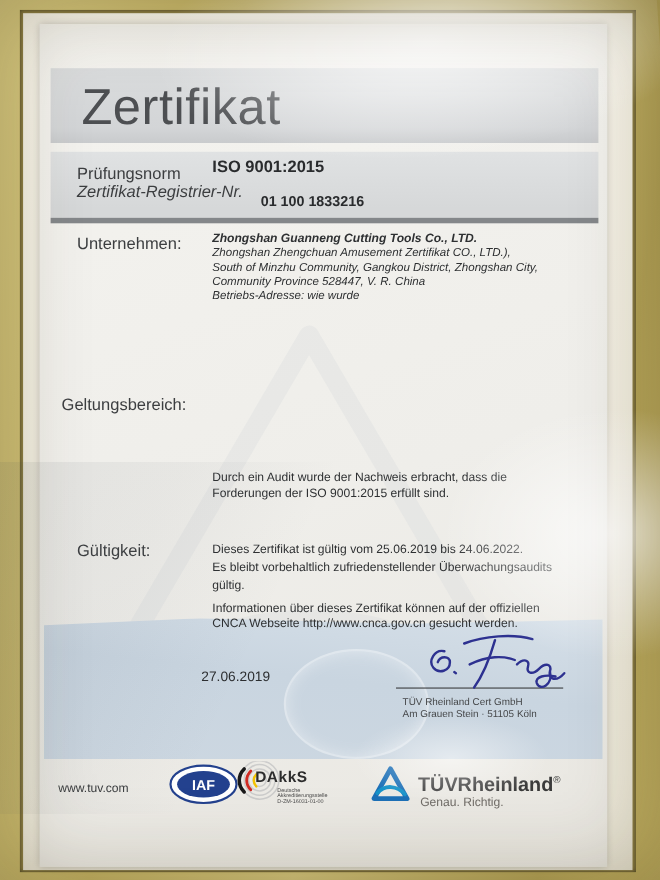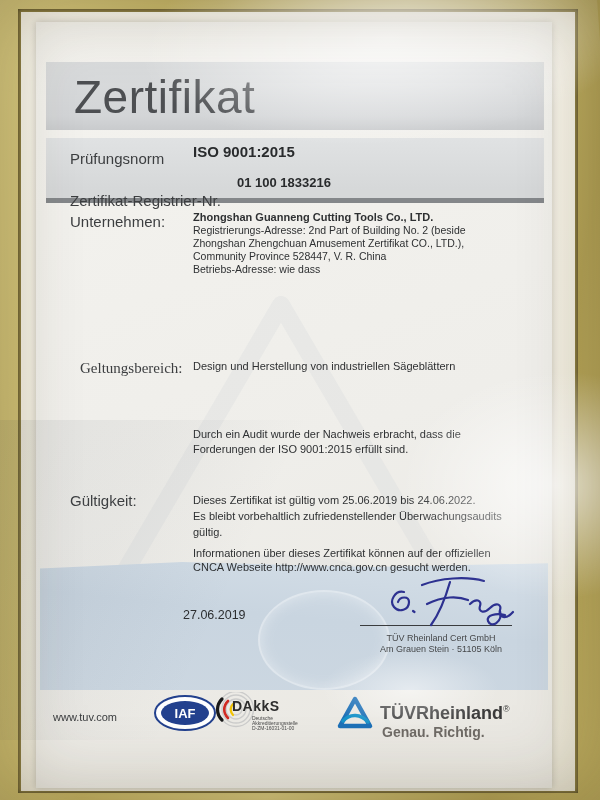--- a/index.html
+++ b/index.html
@@ -27,65 +27,65 @@
   .title-band{left:10px;top:40px;width:498px;height:68px;
     background:linear-gradient(180deg,#dadcdd 0%,#d3d5d7 80%,#c9cbcd 100%);z-index:1;}
   .title{left:38px;top:48px;font-size:46px;color:#4d4f52;letter-spacing:.5px;z-index:2;}
   .meta-band{left:10px;top:116px;width:498px;height:60px;
     background:linear-gradient(180deg,#e0e2e3 0%,#d6d8d9 85%);
     border-bottom:5px solid #84878a;z-index:1;}
 
   .lbl{font-size:15px;color:#3c3e40;z-index:2;}
   .l-pruefung{left:34px;top:128px;}
   .v-pruefung{left:157px;top:121px;font-size:15px;font-weight:bold;color:#292b2d;z-index:2;}
-  .l-reg{left:34px;top:170px;}
+  .l-reg{left:34px;top:144px;font-style:italic;}
   .v-reg{left:157px;top:153px;font-size:13px;font-weight:bold;color:#292b2d;z-index:2;margin-left:44px;}
 
   
   .txt{font-size:11px;color:#2e3032;z-index:2;}
   .l-company{left:34px;top:191px;}
   .company-block{left:157px;top:189px;width:345px;font-size:10.5px;line-height:13px;color:#2e3032;z-index:2;}
-  .company-block *{position:static;display:block;}
+  .company-block *{position:static;display:block;font-style:italic;}
   .company-name{font-weight:bold;font-size:11px;}
-  .l-scope{left:44px;top:338px;font-family:Liberation Serif, serif;}
+  .l-scope{left:20px;top:338px;}
   .v-scope{left:157px;top:338px;}
   .audit{left:157px;top:405px;line-height:15px;width:340px;}
   .audit *{position:static;display:block;}
   .l-valid{left:34px;top:470px;}
   .validity{left:157px;top:470px;line-height:16px;width:350px;}
   .validity *{position:static;display:block;}
   .info{left:157px;top:524px;line-height:14px;width:350px;z-index:3;}
   .info *{position:static;display:block;}
 
   
   .blue-band{left:4px;top:540px;width:508px;height:128px;z-index:1;
     background:linear-gradient(186deg,#d5dfe8 0%,#c9d5e0 45%,#ccd7e1 100%);
     clip-path:polygon(0 5%,28% 0,65% 4%,100% 1%,100% 100%,0 100%);}
   .date{left:147px;top:586px;font-size:12.5px;color:#2c2e30;z-index:3;}
   .sig-svg{left:350px;top:548px;z-index:4;}
   .sig-line{left:324px;top:602px;width:152px;height:1px;border-bottom:1.5px solid #3a3c3e;z-index:3;}
-  .issuer{left:330px;top:611px;width:150px;text-align:center;font-size:9px;line-height:11px;
+  .issuer{left:330px;top:611px;width:150px;font-size:9px;line-height:11px;
     color:#46484a;z-index:3;}
   .issuer *{position:static;display:block;}
 
   
   .site{left:17px;top:689px;font-size:11px;color:#3a3c3e;z-index:2;}
   .iaf-svg{left:117px;top:672px;z-index:2;}
   .dakks{left:176px;top:670px;width:120px;height:50px;z-index:2;}
   .dakks-svg{left:0;top:0;}
   .dakks-name{left:20px;top:6px;font-size:14px;font-weight:bold;color:#2c2c2c;letter-spacing:.5px;}
   .dakks-sub{left:40px;top:24px;font-size:8px;line-height:8px;color:#4a4a4a;
     transform:scale(.62);transform-origin:left top;white-space:nowrap;}
   .dakks-sub *{position:static;display:block;}
   .tri-svg{left:300px;top:673px;z-index:2;}
   .brand{left:344px;top:681px;font-size:18px;color:#3b3b3b;z-index:2;white-space:nowrap;}
   .brand .b1{position:static;font-weight:bold;}
   .brand .b2{position:static;font-weight:bold;}
   .brand sup{position:static;font-size:9px;vertical-align:super;}
-  .slogan{left:346px;top:702px;font-size:14px;font-weight:bold;color:#6f6b66;z-index:2;}
+  .slogan{left:346px;top:702px;font-size:11px;font-weight:normal;color:#6f6b66;z-index:2;}
 
   
   .glare{position:absolute;pointer-events:none;z-index:8;}
   .glare-top{left:130px;top:-50px;width:470px;height:200px;
     background:radial-gradient(ellipse at 55% 45%,rgba(255,255,255,.85) 0%,rgba(255,255,255,0) 68%);
     transform:rotate(-4deg);}
   .glare-right{left:400px;top:370px;width:260px;height:230px;
     background:radial-gradient(ellipse at 60% 50%,rgba(255,255,255,.75) 0%,rgba(255,255,255,0) 70%);}
   .glare-bottom{left:320px;top:650px;width:180px;height:80px;
     background:radial-gradient(ellipse,rgba(255,255,255,.5) 0%,rgba(255,255,255,0) 70%);}
@@ -111,28 +111,27 @@
 
     <div class="meta-band"></div>
     <div class="lbl l-pruefung">Prüfungsnorm</div>
     <div class="v-pruefung">ISO 9001:2015</div>
     <div class="lbl l-reg">Zertifikat-Registrier-Nr.</div>
     <div class="v-reg">01 100 1833216</div>
 
     <div class="lbl l-company">Unternehmen:</div>
     <div class="company-block">
       <span class="company-name">Zhongshan Guanneng Cutting Tools Co., LTD.</span>
-      <span>Registrierungs-Adresse: 2nd Part of Building No. 2 (beside</span>
       <span>Zhongshan Zhengchuan Amusement Zertifikat CO., LTD.),</span>
+      <span>South of Minzhu Community, Gangkou District, Zhongshan City,</span>
       <span>Community Province 528447, V. R. China</span>
-      <span>Betriebs-Adresse: wie dass</span>
+      <span>Betriebs-Adresse: wie wurde</span>
     </div>
 
     <div class="lbl l-scope">Geltungsbereich:</div>
-    <div class="txt v-scope">Design und Herstellung von industriellen Sägeblättern</div>
 
     <div class="txt audit">
       <span>Durch ein Audit wurde der Nachweis erbracht, dass die</span>
       <span>Forderungen der ISO 9001:2015 erfüllt sind.</span>
     </div>
 
     <div class="lbl l-valid">Gültigkeit:</div>
     <div class="txt validity">
       <span>Dieses Zertifikat ist gültig vom 25.06.2019 bis 24.06.2022.</span>
       <span>Es bleibt vorbehaltlich zufriedenstellender Überwachungsaudits</span>

